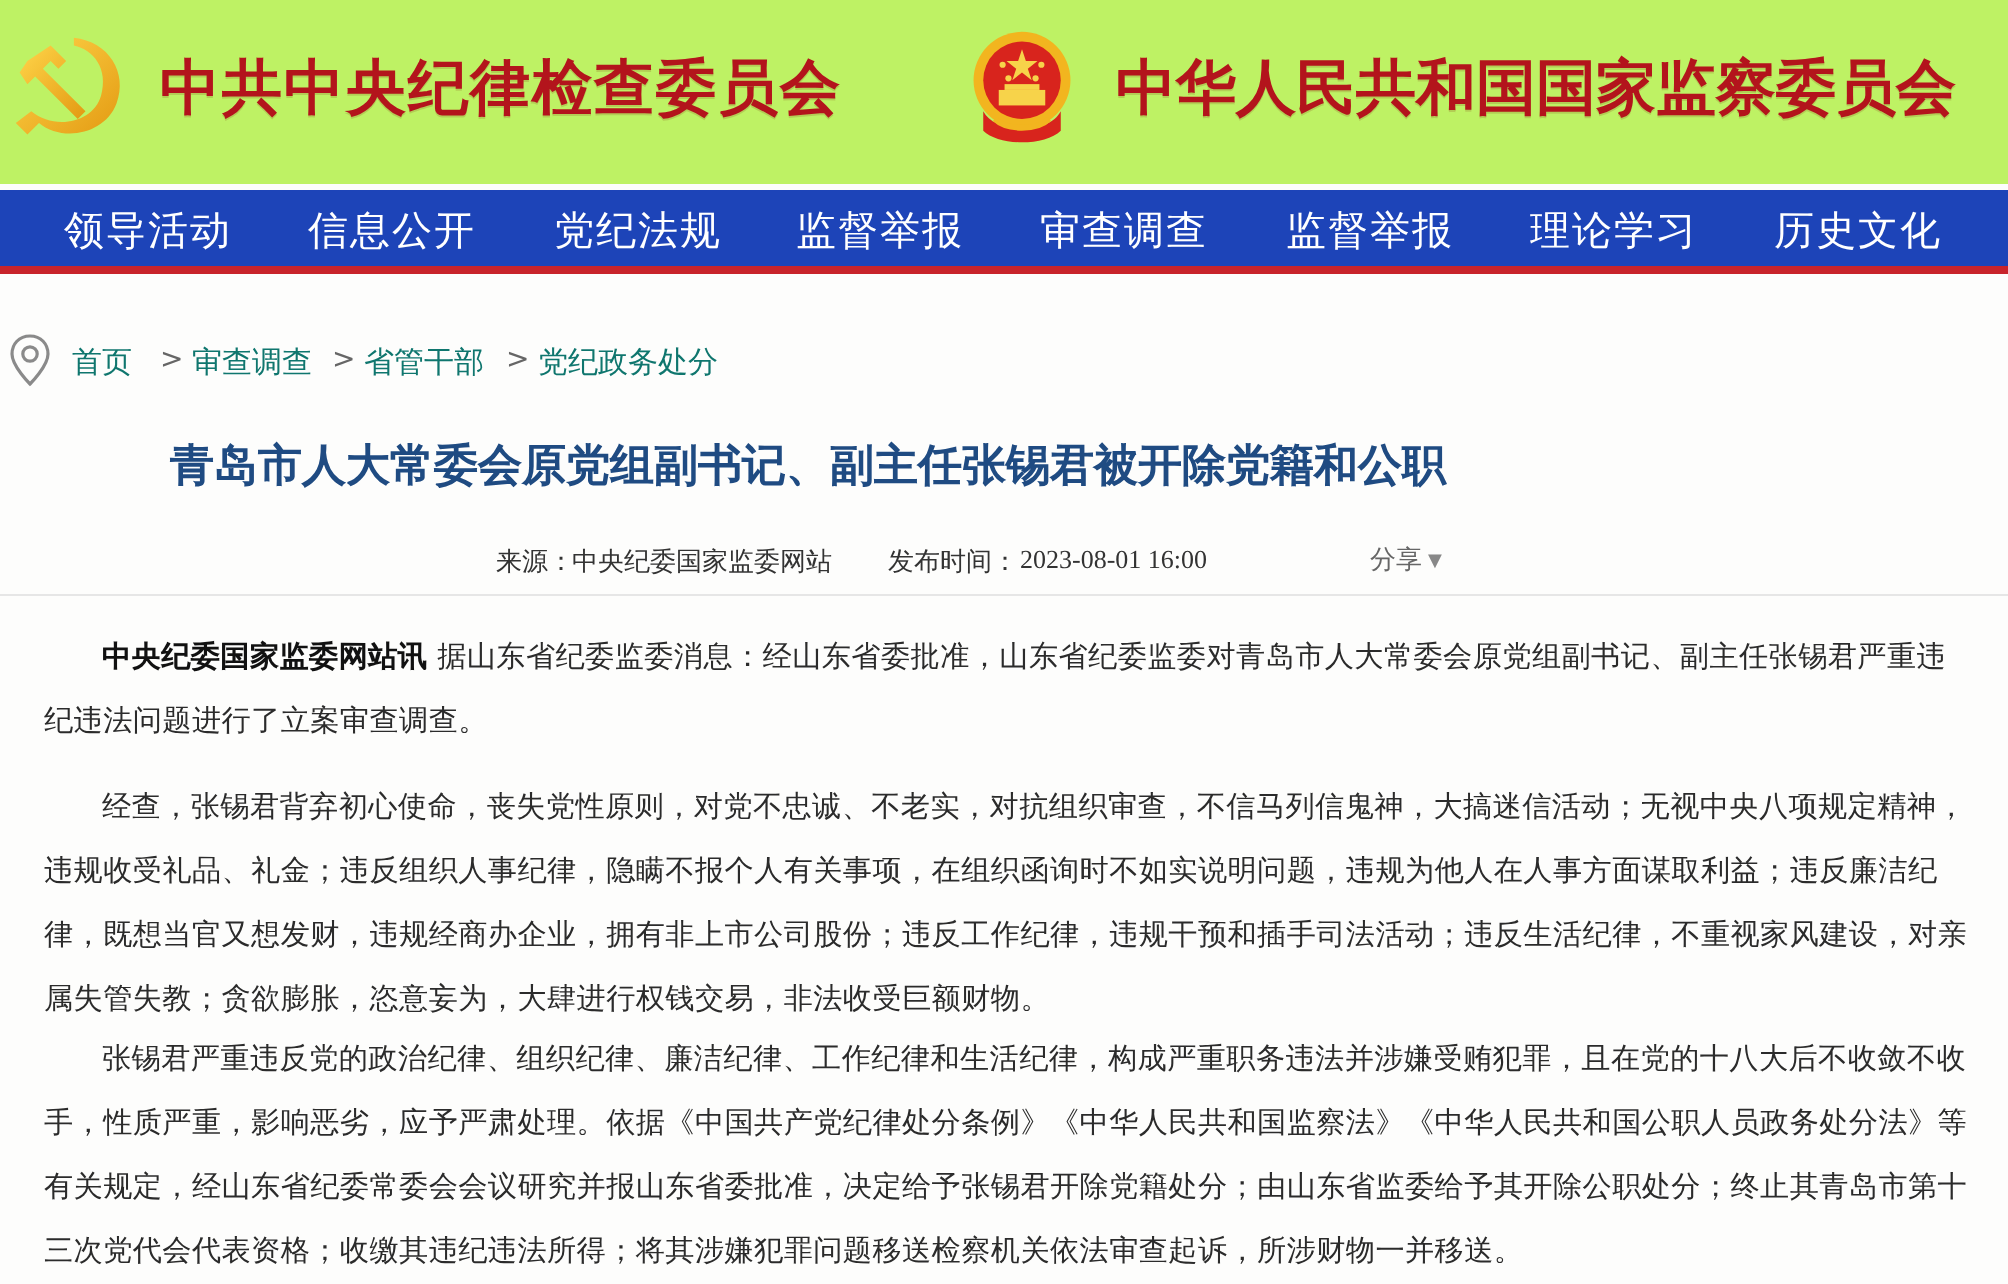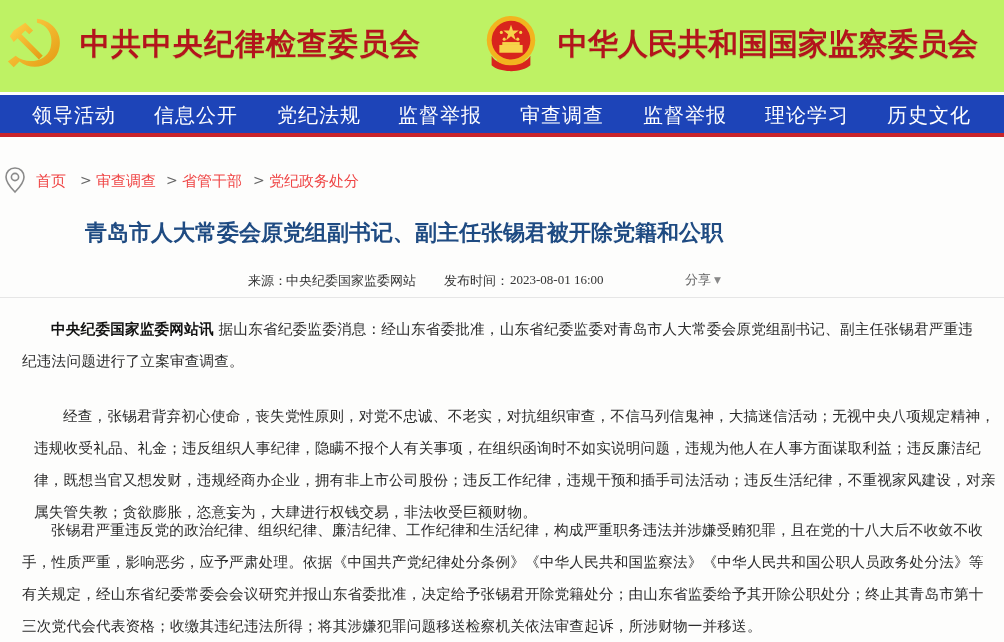--- a/index.html
+++ b/index.html
@@ -70,21 +70,21 @@
   }
   .pin {
     position: absolute;
     left: 4px; top: 166px;
     width: 22px; height: 28px;
   }
   .crumb {
     position: absolute;
     top: 172px;
     font-size: 15px;
-    color: #ef4444;
+    color: #0f766e;
     white-space: nowrap;
     cursor: pointer;
   }
   .sep {
     position: absolute;
     top: 172px;
     font-size: 14px;
     color: #666;
   }
 
@@ -213,15 +213,15 @@
 <span class="meta" style="left:510px">2023-08-01 16:00</span>
 
 <span class="share">
   <span>分享</span><span class="caret">▼</span>
 </span>
 
 <div class="divider"></div>
 
 <p class="para p1" style="margin:0"><b>中央纪委国家监委网站讯</b><span> 据山东省纪委监委消息：经山东省委批准，山东省纪委监委对青岛市人大常委会原党组副书记、副主任张锡君严重违纪违法问题进行了立案审查调查。</span></p>
 
-<p class="para p2" style="margin:12px"><span>经查，张锡君背弃初心使命，丧失党性原则，对党不忠诚、不老实，对抗组织审查，不信马列信鬼神，大搞迷信活动；无视中央八项规定精神，违规收受礼品、礼金；违反组织人事纪律，隐瞒不报个人有关事项，在组织函询时不如实说明问题，违规为他人在人事方面谋取利益；违反廉洁纪律，既想当官又想发财，违规经商办企业，拥有非上市公司股份；违反工作纪律，违规干预和插手司法活动；违反生活纪律，不重视家风建设，对亲属失管失教；贪欲膨胀，恣意妄为，大肆进行权钱交易，非法收受巨额财物。</span></p>
+<p class="para p2" style="margin:0"><span>经查，张锡君背弃初心使命，丧失党性原则，对党不忠诚、不老实，对抗组织审查，不信马列信鬼神，大搞迷信活动；无视中央八项规定精神，违规收受礼品、礼金；违反组织人事纪律，隐瞒不报个人有关事项，在组织函询时不如实说明问题，违规为他人在人事方面谋取利益；违反廉洁纪律，既想当官又想发财，违规经商办企业，拥有非上市公司股份；违反工作纪律，违规干预和插手司法活动；违反生活纪律，不重视家风建设，对亲属失管失教；贪欲膨胀，恣意妄为，大肆进行权钱交易，非法收受巨额财物。</span></p>
 
 <p class="para p3" style="margin:0"><span>张锡君严重违反党的政治纪律、组织纪律、廉洁纪律、工作纪律和生活纪律，构成严重职务违法并涉嫌受贿犯罪，且在党的十八大后不收敛不收手，性质严重，影响恶劣，应予严肃处理。依据《中国共产党纪律处分条例》《中华人民共和国监察法》《中华人民共和国公职人员政务处分法》等有关规定，经山东省纪委常委会会议研究并报山东省委批准，决定给予张锡君开除党籍处分；由山东省监委给予其开除公职处分；终止其青岛市第十三次党代会代表资格；收缴其违纪违法所得；将其涉嫌犯罪问题移送检察机关依法审查起诉，所涉财物一并移送。</span></p>
 
 </body></html>

